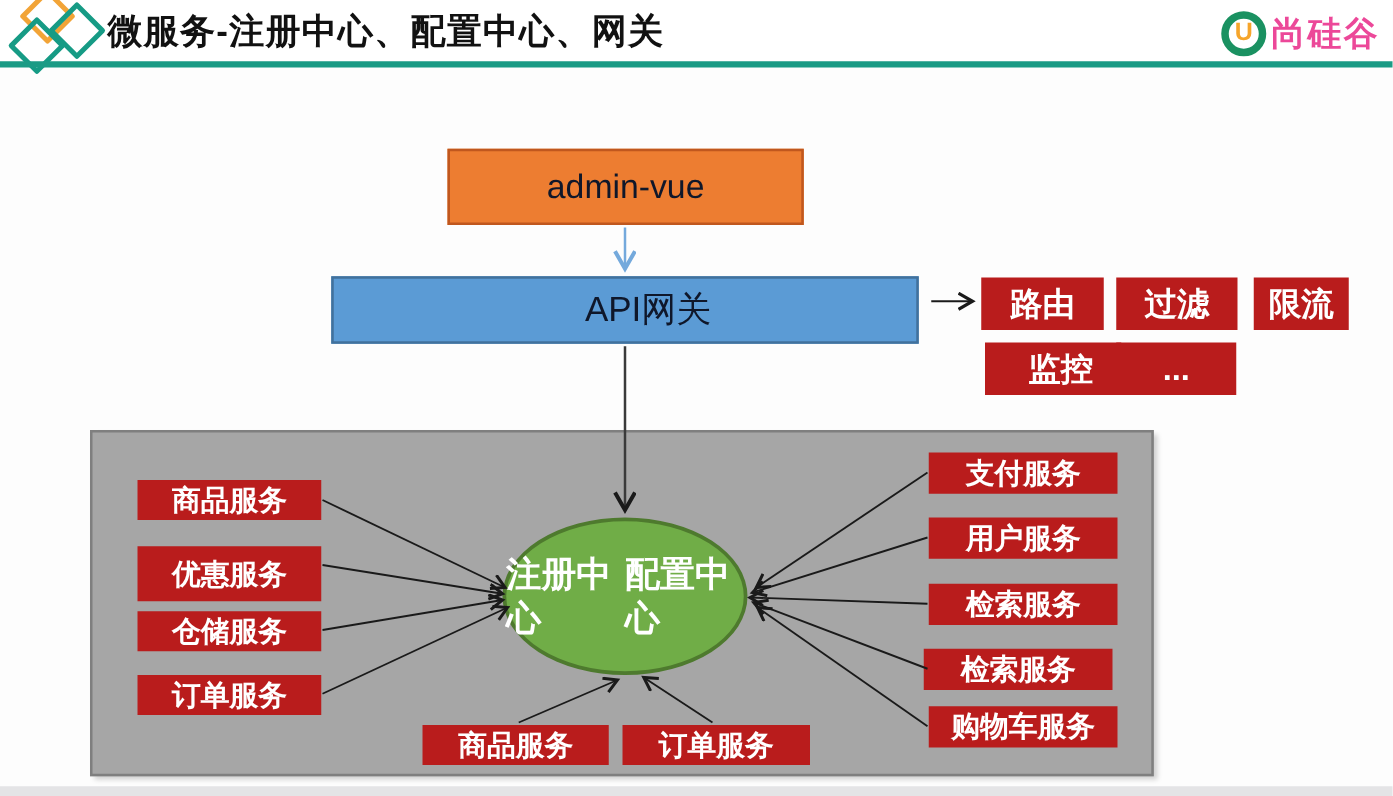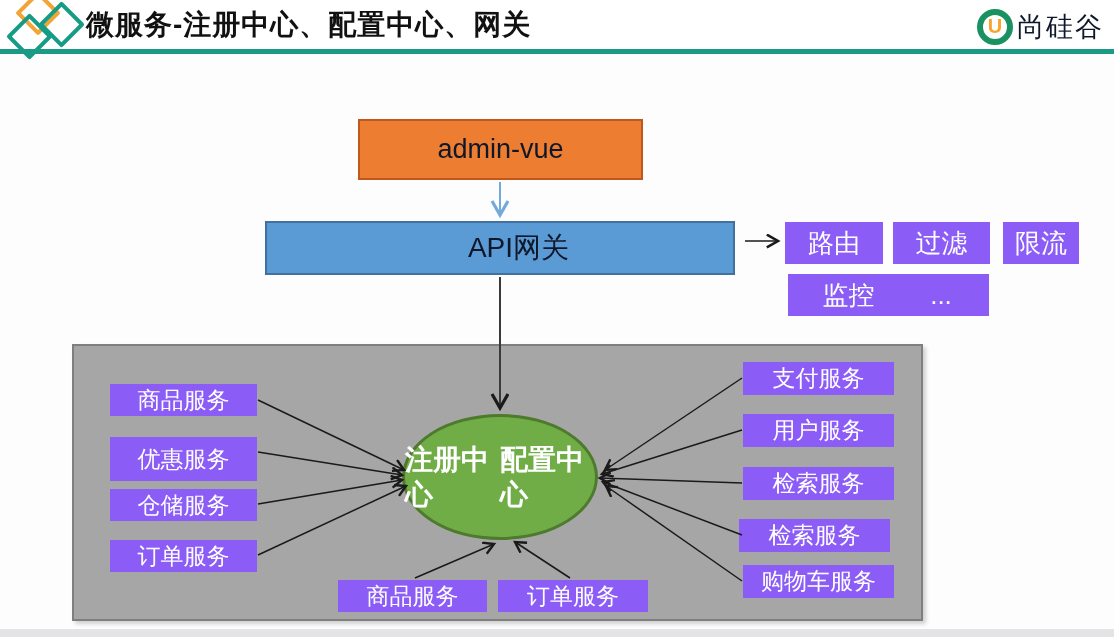--- a/index.html
+++ b/index.html
@@ -21,37 +21,37 @@
   .d-orange{left:22px;top:-3px;width:24px;height:24px;border:4px solid #f2a437;}
   .d-teal1{left:45px;top:8px;width:25px;height:25px;border:4px solid #169b85;}
   .d-teal2{left:13px;top:20px;width:25px;height:25px;border:4px solid #169b85;}
   
   .brand{position:absolute;right:10px;top:7px;height:40px;display:flex;align-items:center;}
   .brand-circle{
     width:24px;height:24px;border:6px solid #1a9161;border-radius:50%;
     background:#fff;display:flex;align-items:flex-start;justify-content:center;
   }
   .brand-u{font-size:20px;line-height:22px;font-weight:bold;color:#f6a52b;}
-  .brand-text{font-size:27px;font-weight:normal;color:#0f172a;margin-left:4px;letter-spacing:2px;}
+  .brand-text{font-size:27px;font-weight:bold;color:#ec4899;margin-left:4px;letter-spacing:2px;}
   
   .node{
     position:absolute;display:flex;align-items:center;justify-content:center;
     color:#0f172a;box-sizing:border-box;z-index:2;
   }
   .admin{
     left:358px;top:119px;width:285px;height:61px;
     background:#ed7d31;border:2px solid #c0571e;font-size:27px;
   }
   .gateway{
     left:265px;top:221px;width:470px;height:54px;
     background:#5b9bd5;border:2px solid #41719c;font-size:28px;padding-left:37px;
   }
   .bbox{
     position:absolute;display:flex;align-items:center;justify-content:center;
-    background:#8b5cf6;color:#fff;z-index:2;font-weight:400;
+    background:#b91c1c;color:#fff;z-index:2;font-weight:700;
   }
   .feat{font-size:26px;}
   .svc{font-size:23px;}
   .panel{
     position:absolute;left:72px;top:344px;width:851px;height:277px;
     background:#a6a6a6;border:2px solid #7f7f7f;box-sizing:border-box;
     box-shadow:3px 3px 4px rgba(0,0,0,0.18);z-index:1;
   }
   .ellipse{
     position:absolute;left:402px;top:414px;width:196px;height:126px;

